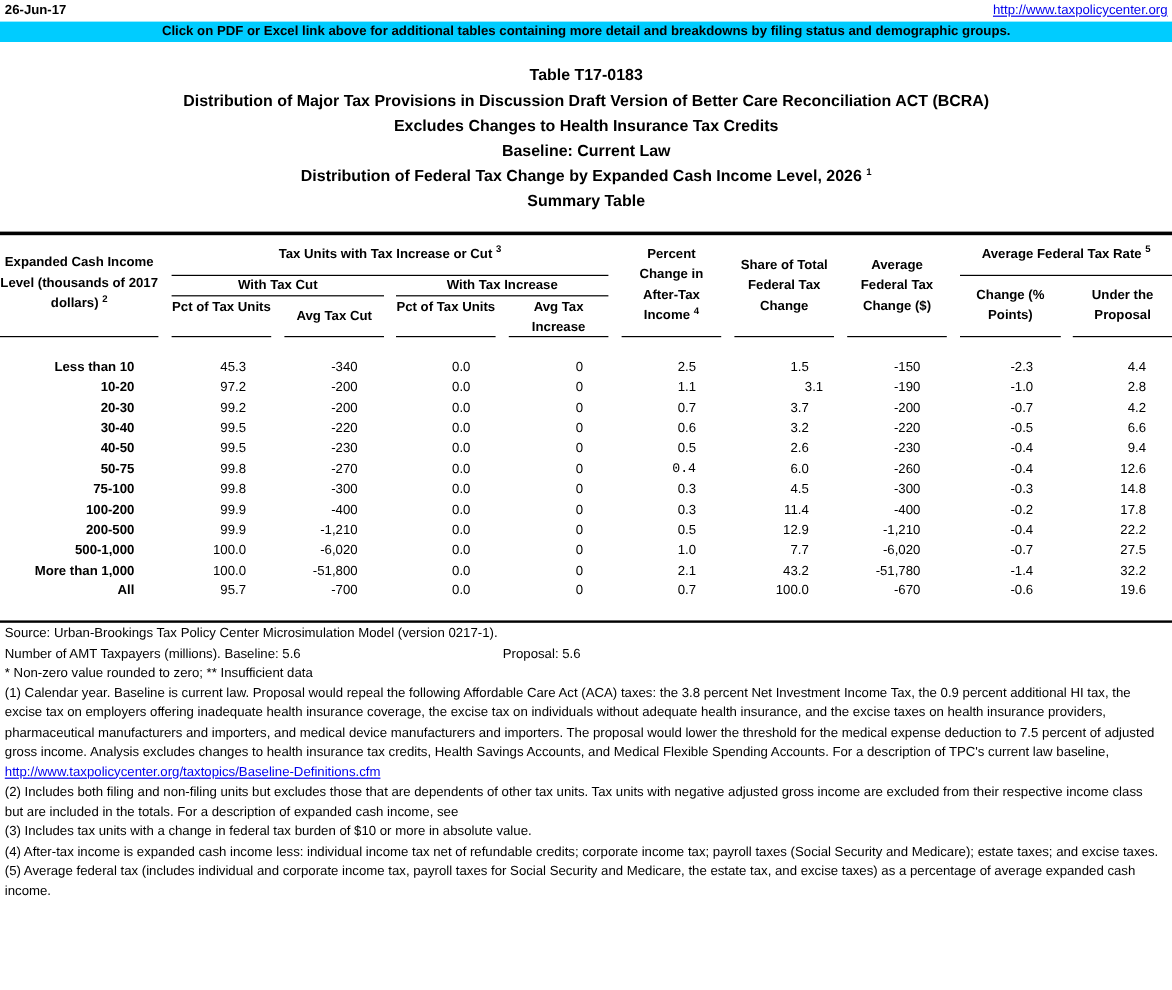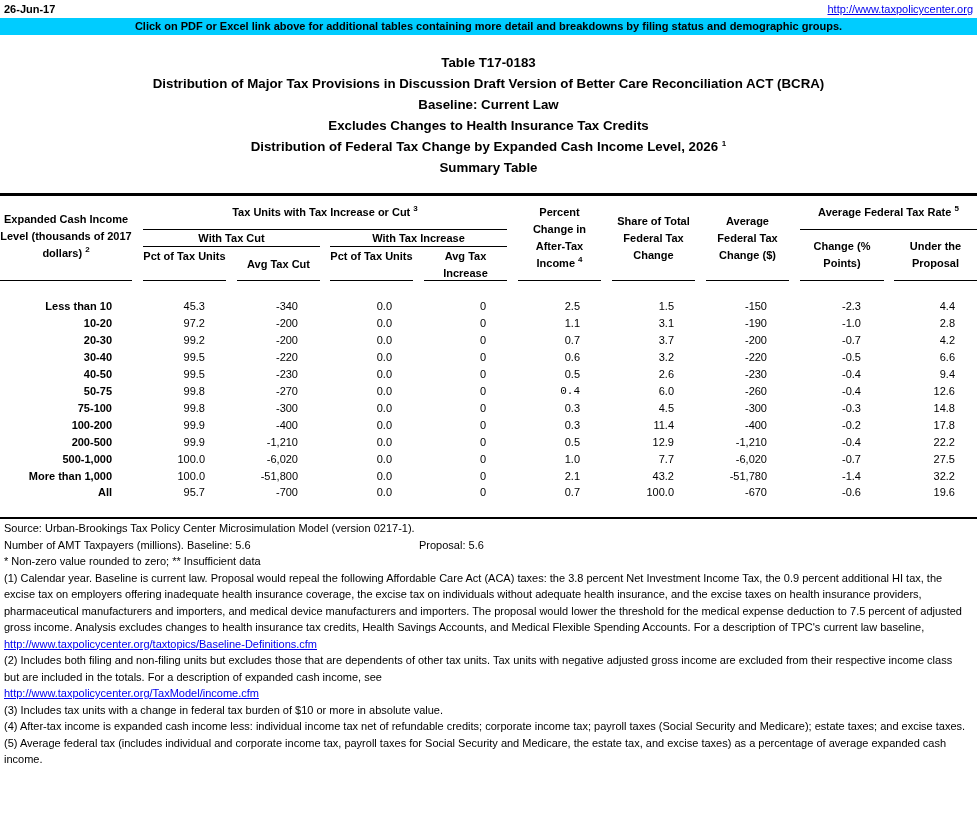--- a/index.html
+++ b/index.html
@@ -30,22 +30,22 @@
 <div class="topbar">
   <span class="date">26-Jun-17</span>
   <span class="prelim">PRELIMINARY RESULTS</span>
   <a class="toplink">http://www.taxpolicycenter.org</a>
 </div>
 <div class="banner">Click on PDF or Excel link above for additional tables containing more detail and breakdowns by filing status and demographic groups.</div>
 
 <div class="titles">
   <div>Table T17-0183</div>
   <div>Distribution of Major Tax Provisions in Discussion Draft Version of Better Care Reconciliation ACT (BCRA)</div>
+  <div>Excludes Changes to Health Insurance Tax Credits</div>
   <div>Baseline: Current Law</div>
-  <div>Excludes Changes to Health Insurance Tax Credits</div>
   <div><span>Distribution of Federal Tax Change by Expanded Cash Income Level, 2026</span> <sup>1</sup></div>
   <div>Summary Table</div>
 </div>
 
 <div class="thick" style="top:193px;"></div>
 
 <div class="hdr" style="left:0;top:211px;width:132px;">
   <span>Expanded Cash Income Level (thousands of 2017 dollars)</span> <sup>2</sup>
 </div>
 <div class="hdr" style="left:143px;top:204px;width:364px;">
@@ -97,21 +97,21 @@
       <span class="cell" style="right: 116px;">-2.3</span>
       <span class="cell" style="right: 22px;">4.4</span>
     </div>
     <div class="row" style="top: 314.95px;">
       <span class="lbl">10-20</span>
       <span class="cell" style="right: 772px;">97.2</span>
       <span class="cell" style="right: 679px;">-200</span>
       <span class="cell" style="right: 585px;">0.0</span>
       <span class="cell" style="right: 491px;">0</span>
       <span class="cell" style="right: 397px;">1.1</span>
-      <span class="cell" style="right: 303px;">3.1</span>
+      <span class="cell" style="right: 291px;">3.1</span>
       <span class="cell" style="right: 210px;">-190</span>
       <span class="cell" style="right: 116px;">-1.0</span>
       <span class="cell" style="right: 22px;">2.8</span>
     </div>
     <div class="row" style="top: 331.9px;">
       <span class="lbl">20-30</span>
       <span class="cell" style="right: 772px;">99.2</span>
       <span class="cell" style="right: 679px;">-200</span>
       <span class="cell" style="right: 585px;">0.0</span>
       <span class="cell" style="right: 491px;">0</span>
@@ -233,17 +233,16 @@
 
 <div class="thin" style="left:0;top:517px;width:977px;height:2px;"></div>
 
 <div class="notes">
   <div>Source: Urban-Brookings Tax Policy Center Microsimulation Model (version 0217-1).</div>
   <div><span>Number of AMT Taxpayers (millions).  Baseline: 5.6</span><span style="position:absolute;left:415px;">Proposal: 5.6</span></div>
   <div>* Non-zero value rounded to zero; ** Insufficient data</div>
   <div>(1) Calendar year. Baseline is current law. Proposal would repeal the following Affordable Care Act (ACA) taxes: the 3.8 percent Net Investment Income Tax, the 0.9 percent additional HI tax, the excise tax on employers offering inadequate health insurance coverage, the excise tax on individuals without adequate health insurance, and the excise taxes on health insurance providers, pharmaceutical manufacturers and importers, and medical device manufacturers and importers. The proposal would lower the threshold for the medical expense deduction to 7.5 percent of adjusted gross income. Analysis excludes changes to health insurance tax credits, Health Savings Accounts, and Medical Flexible Spending Accounts. For a description of TPC's current law baseline,</div>
   <div><a>http://www.taxpolicycenter.org/taxtopics/Baseline-Definitions.cfm</a></div>
   <div>(2) Includes both filing and non-filing units but excludes those that are dependents of other tax units. Tax units with negative adjusted gross income are excluded from their respective income class but are included in the totals. For a description of expanded cash income, see</div>
-  <div><a>http://www.taxpolicycenter.org/TaxModel/income.cfm</a></div>
   <div>(3) Includes tax units with a change in federal tax burden of $10 or more in absolute value.</div>
   <div>(4) After-tax income is expanded cash income less: individual income tax net of refundable credits; corporate income tax; payroll taxes (Social Security and Medicare); estate taxes; and excise taxes.</div>
   <div>(5) Average federal tax (includes individual and corporate income tax, payroll taxes for Social Security and Medicare, the estate tax, and excise taxes) as a percentage of average expanded cash income.</div>
 </div>
 
 </body></html>

